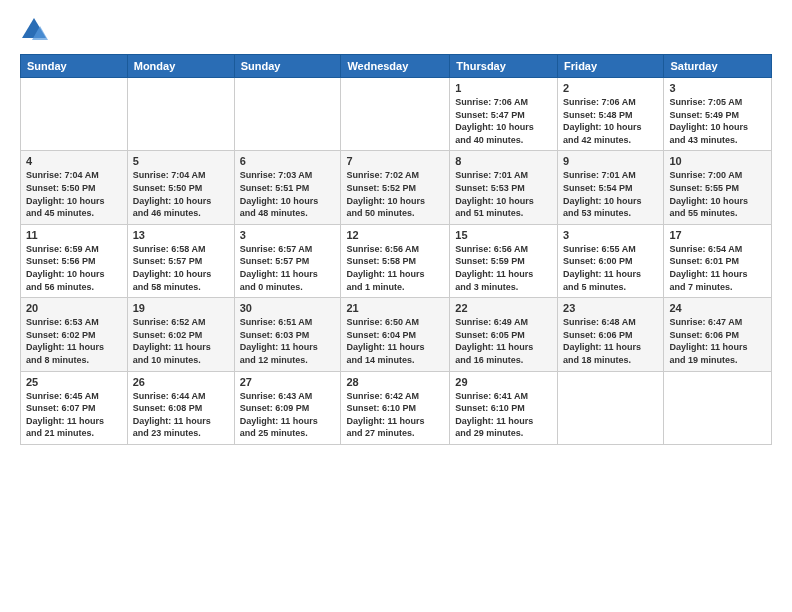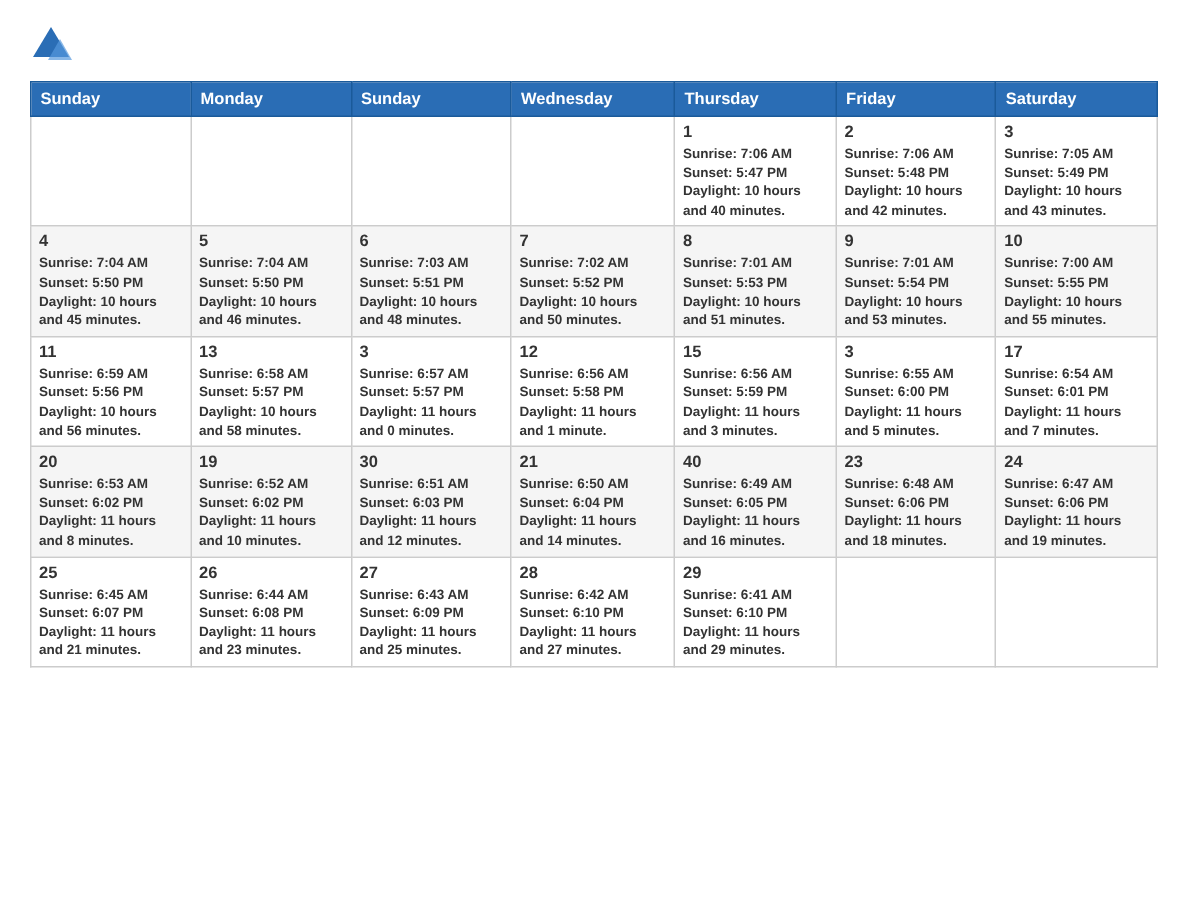--- a/index.html
+++ b/index.html
@@ -222,21 +222,21 @@
           </td>
           <td>
             <span class="day-num">30</span>
             <div class="day-info">Sunrise: 6:51 AM<br>Sunset: 6:03 PM<br>Daylight: 11 hours<br>and 12 minutes.</div>
           </td>
           <td>
             <span class="day-num">21</span>
             <div class="day-info">Sunrise: 6:50 AM<br>Sunset: 6:04 PM<br>Daylight: 11 hours<br>and 14 minutes.</div>
           </td>
           <td>
-            <span class="day-num">40</span>
+            <span class="day-num">22</span>
             <div class="day-info">Sunrise: 6:49 AM<br>Sunset: 6:05 PM<br>Daylight: 11 hours<br>and 16 minutes.</div>
           </td>
           <td>
             <span class="day-num">23</span>
             <div class="day-info">Sunrise: 6:48 AM<br>Sunset: 6:06 PM<br>Daylight: 11 hours<br>and 18 minutes.</div>
           </td>
           <td>
             <span class="day-num">24</span>
             <div class="day-info">Sunrise: 6:47 AM<br>Sunset: 6:06 PM<br>Daylight: 11 hours<br>and 19 minutes.</div>
           </td>

